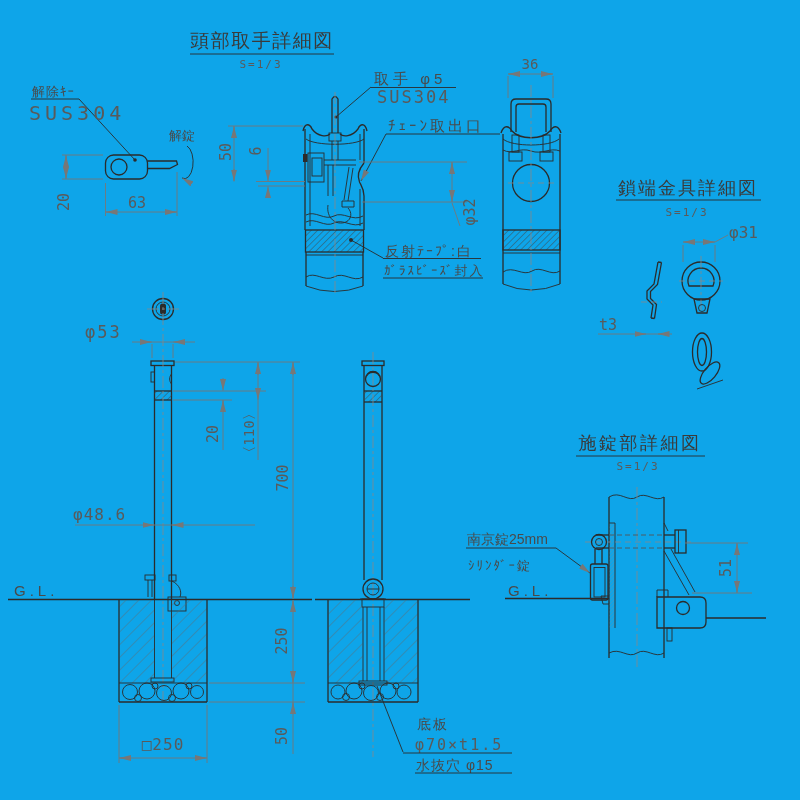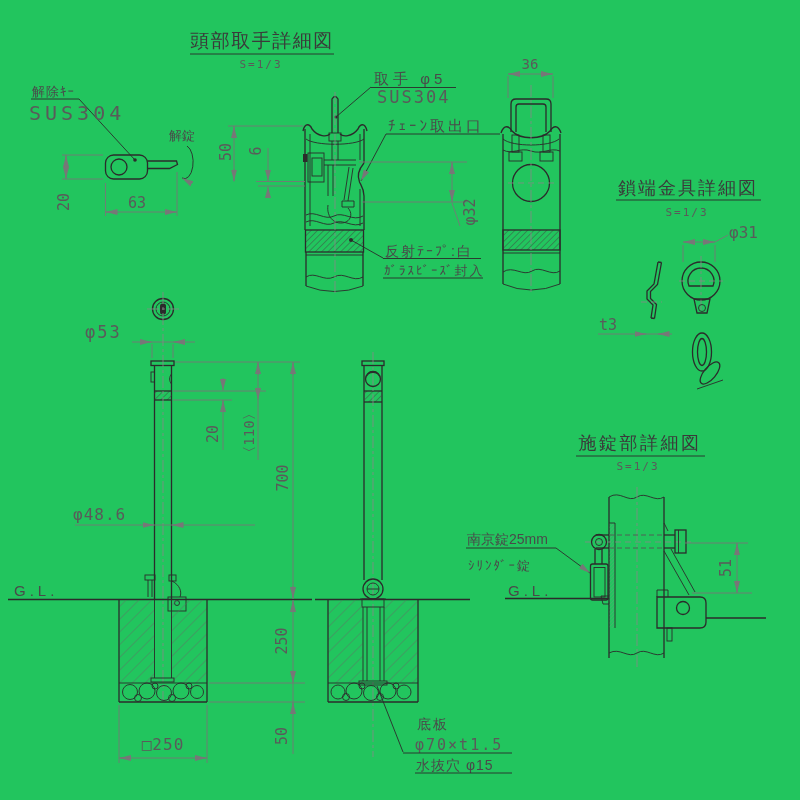--- a/index.html
+++ b/index.html
@@ -1,16 +1,16 @@
 <!DOCTYPE html>
 <html><head>
 <meta charset="utf-8">
 <style>
   html,body{margin:0;padding:0;background:#fff;}
-  #stage{position:relative;width:800px;height:800px;background:#22c55e;overflow:hidden;}
+  #stage{position:relative;width:800px;height:800px;background:#0ea5e9;overflow:hidden;}
   svg{display:block;}
   .ol{stroke:#2b2b2b;stroke-width:1.3;fill:none;}
   .tl{stroke:#2b2b2b;stroke-width:0.9;fill:none;}
   .dim{stroke:#777;stroke-width:0.9;fill:none;}
   .cl{stroke:#888;stroke-width:0.8;fill:none;stroke-dasharray:12 3 3 3;}
   .hid{stroke:#555;stroke-width:0.9;fill:none;stroke-dasharray:5 3;}
   .dash{stroke:#888;stroke-width:0.8;fill:none;stroke-dasharray:6 4;}
   text{user-select:none;}
   .t-label{font-family:"Liberation Sans",sans-serif;fill:#4a4a4a;}
   .t-num{font-family:"DejaVu Sans Mono",monospace;fill:#5a5a5a;}

